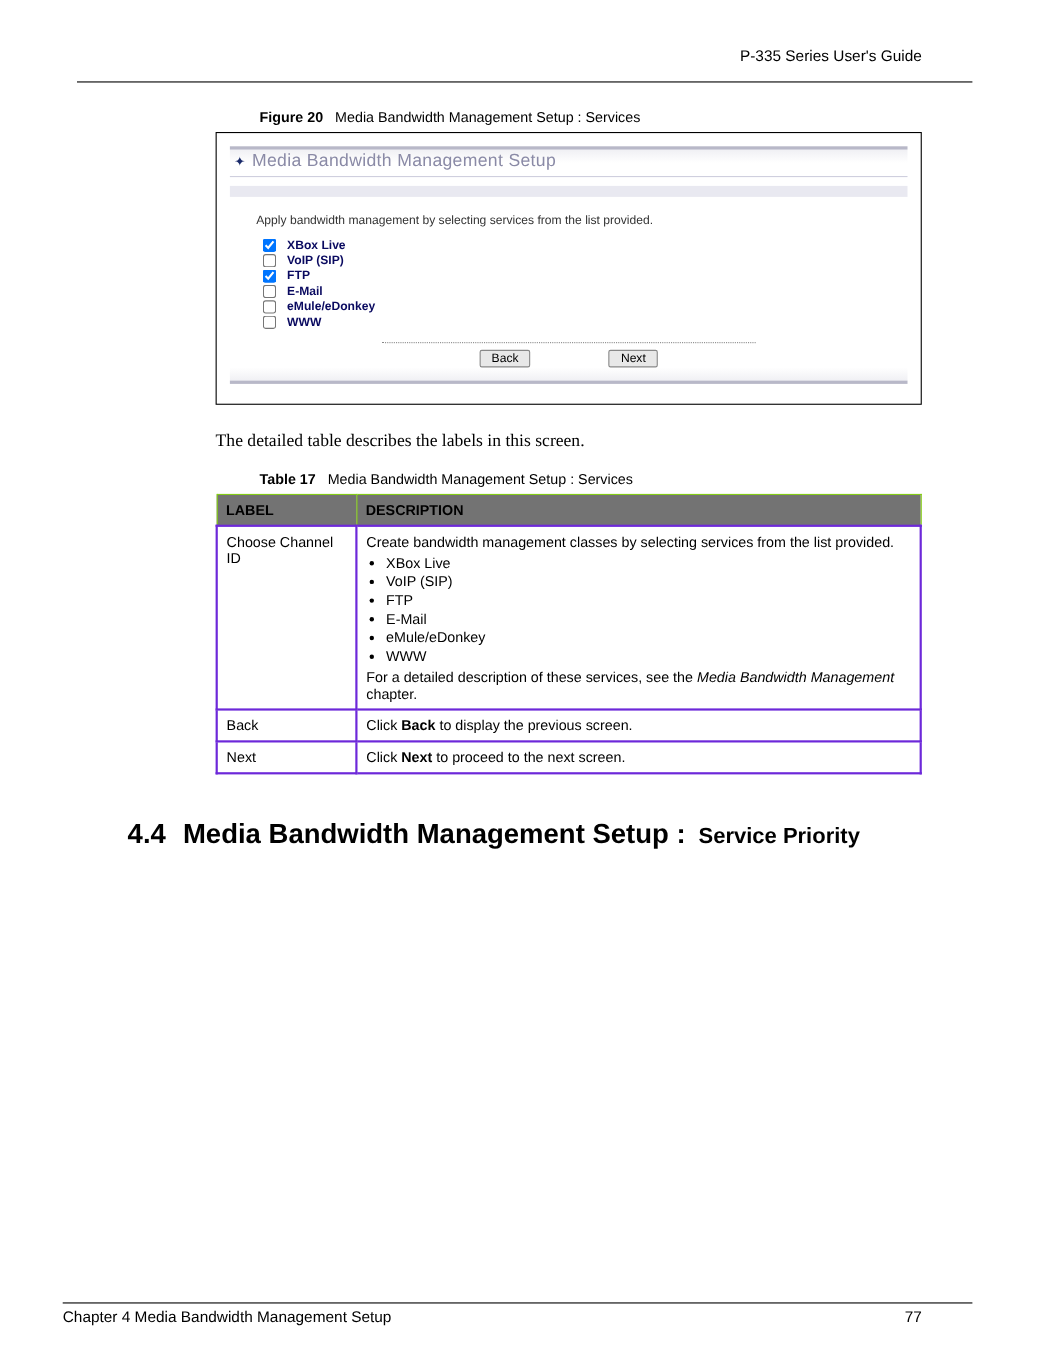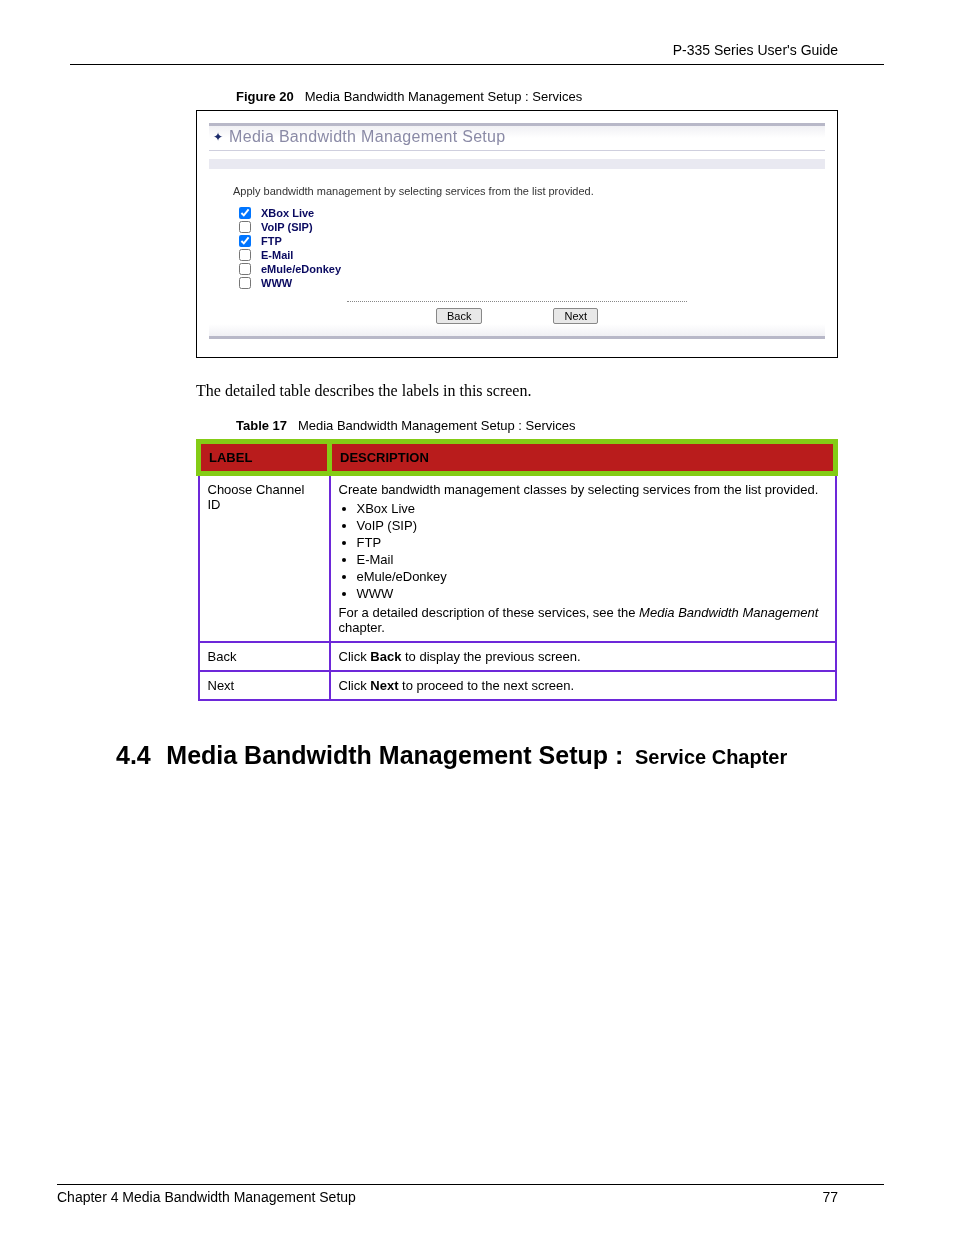--- a/index.html
+++ b/index.html
@@ -13,21 +13,21 @@
   }
   .page {
     padding: 42px 70px 30px 70px;
     box-sizing: border-box;
     min-height: 1235px;
     position: relative;
   }
   .running-head {
     text-align: right;
     font-size: 14px;
-    margin-bottom: 6px;
+    margin-bottom: 16px;
     padding-right: 46px;
   }
   .top-rule, .bottom-rule {
     border: 0;
     border-top: 1px solid #000;
     margin: 2px 0 24px 0;
   }
   .content-block {
     margin-left: 126px;
     margin-right: 46px;
@@ -93,23 +93,23 @@
   }
   table.doc-table {
     width: 100%;
     border-collapse: collapse;
     margin-top: 6px;
     font-size: 13px;
   }
   table.doc-table th {
     text-align: left;
     font-weight: bold;
-    border: 5px solid #84cc16;
+    border: 1px solid #84cc16;
     padding: 6px 8px;
-    background: #b91c1c;
+    background: #737373;
   }
   table.doc-table td {
     border: 2px solid #6d28d9;
     padding: 6px 8px;
     vertical-align: top;
   }
   ul.bullets { margin: 4px 0 4px 4px; padding-left: 14px; }
   ul.bullets li { margin: 2px 0; }
   .section-heading { margin: 40px 0 14px 0; }
   .section-heading .num {
@@ -232,21 +232,21 @@
         </tr>
       </tbody>
     </table>
   </div>
 
   <div class="section-heading" style="margin-left:46px;">
     <span class="num">4.4</span>
     <span>&nbsp;&nbsp;</span>
     <span class="main">Media Bandwidth Management Setup :</span>
     <span>&nbsp;</span>
-    <span class="sub">Service Chapter</span>
+    <span class="sub">Service Priority</span>
   </div>
 
 
   <div class="footer">
     <hr>
     <div class="footer-row">
       <span>Chapter 4 Media Bandwidth Management Setup</span>
       <span>77</span>
     </div>
   </div>

